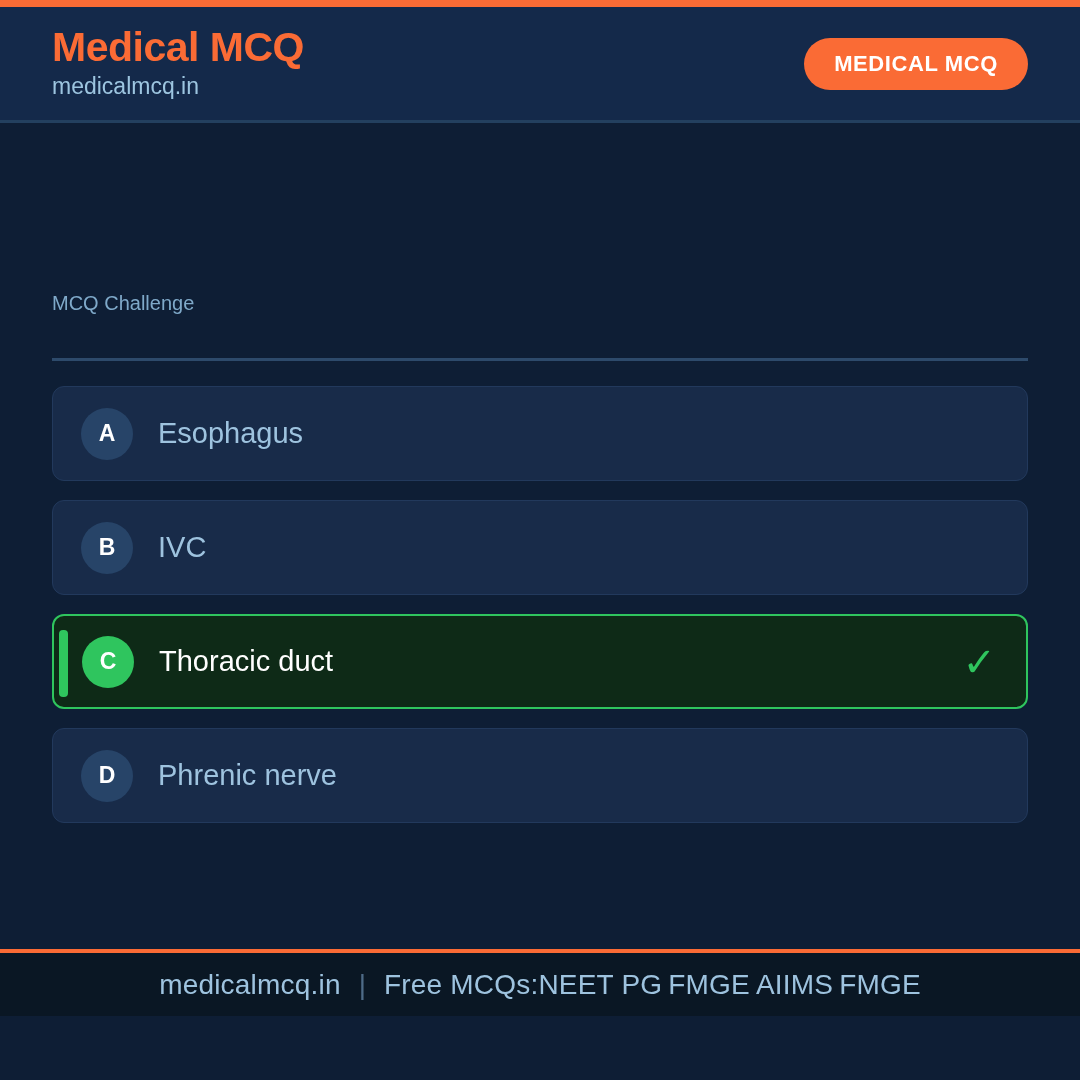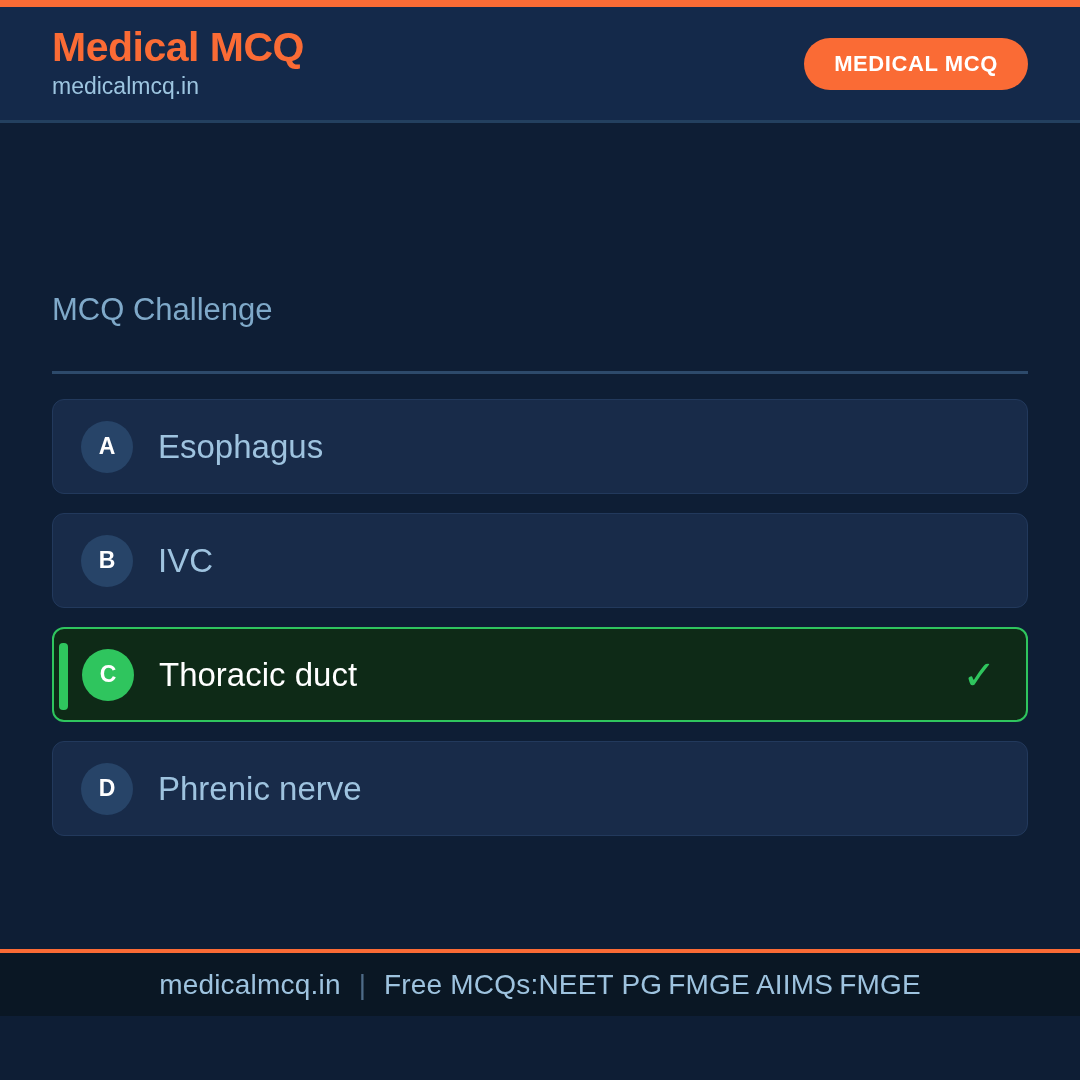--- a/index.html
+++ b/index.html
@@ -56,21 +56,21 @@
     flex:1 1 auto;
     background:#0e1e35;
     padding:0 52px;
     display:flex;
     flex-direction:column;
     justify-content:flex-start;
   }
   .q-wrap { margin-top:168px; }
   .q-kicker {
     color:#7fa9c9;
-    font-size:31px;
+    font-size:20px;
     line-height:1.2;
     margin-bottom:10px;
   }
   .q-text {
     color:#ffffff;
     font-size:44px;
     font-weight:bold;
     line-height:1.18;
     letter-spacing:-0.4px;
     max-width:960px;
@@ -102,21 +102,21 @@
     border-radius:50%;
     background:#274468;
     color:#ffffff;
     font-size:23px;
     font-weight:bold;
     display:flex; align-items:center; justify-content:center;
   }
   .option .otext {
     margin-left:25px;
     color:#9ec3df;
-    font-size:33px;
+    font-size:29px;
     line-height:1.2;
     flex:1 1 auto;
   }
   .option .tick { display:none; }
 
   
   .option.correct {
     background:#0e2a17;
     border:2px solid #2fc55e;
   }

